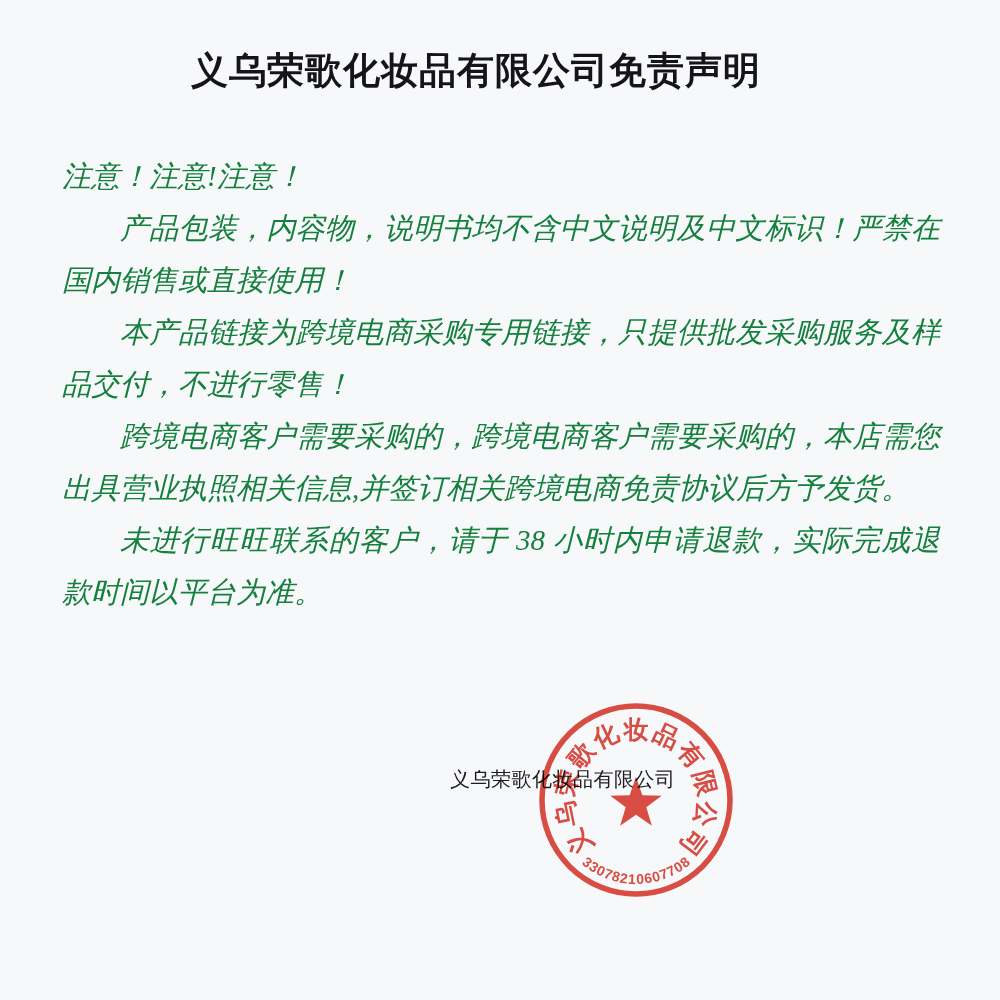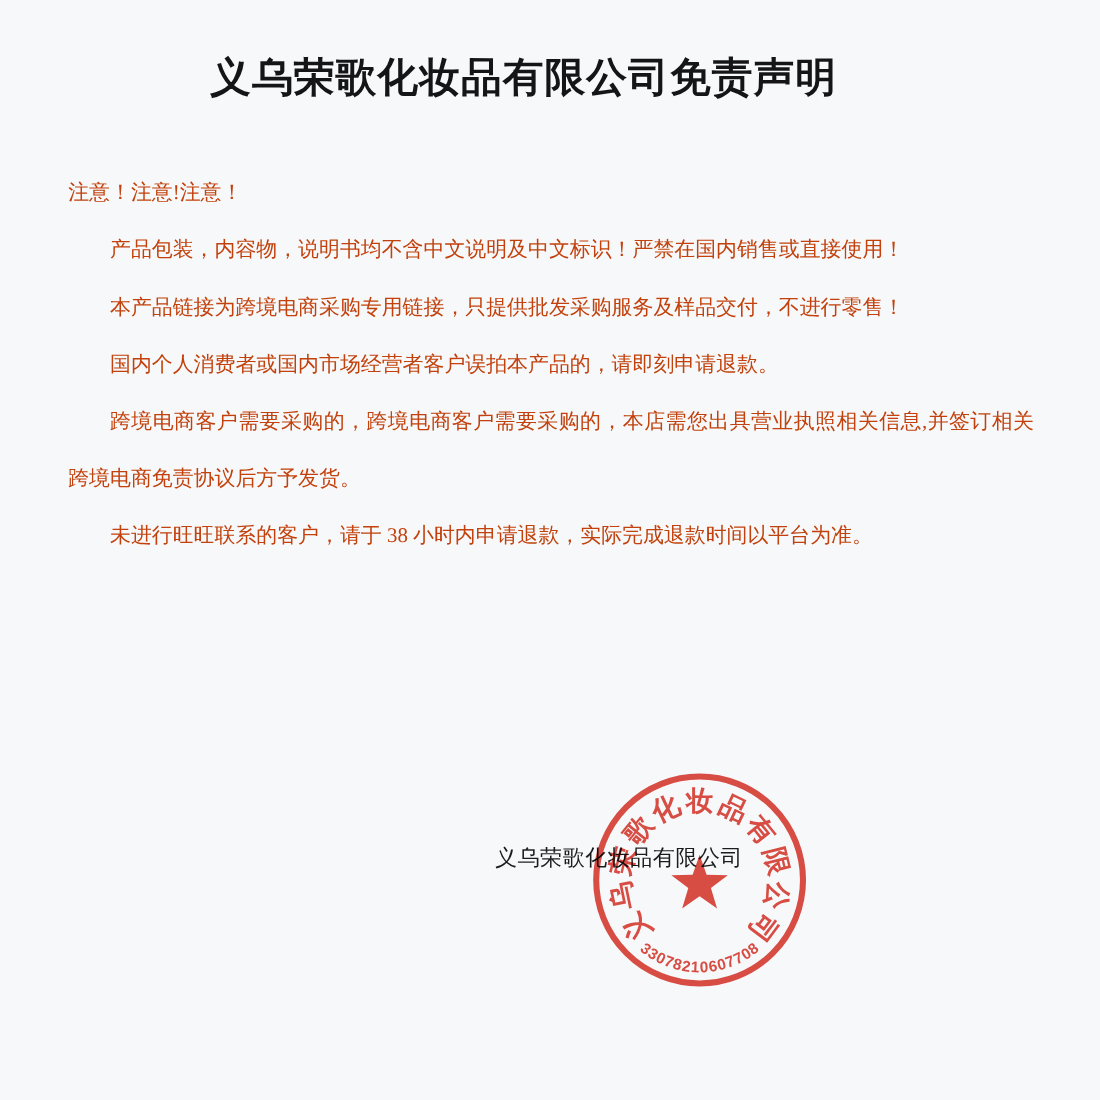--- a/index.html
+++ b/index.html
@@ -13,23 +13,24 @@
   .title{
     position:absolute;top:46px;left:0;width:952px;
     text-align:center;
     font-size:37px;font-weight:bold;
     color:#151517;
     letter-spacing:1px;
     margin:0;
   }
   .body-text{
     position:absolute;top:150px;left:62px;width:878px;
-    font-size:19px;line-height:52px;
-    color:#c2410c;
+    font-size:29px;line-height:52px;
+    color:#15803d;
     text-align:justify;
+    font-style:italic;
   }
   .body-text p{margin:0;}
   .body-text p.indent{text-indent:2em;}
   .signature{
     position:absolute;top:766px;left:450px;
     font-size:20px;color:#1c1c1e;
     letter-spacing:0.5px;
     z-index:1;
     font-family:Liberation Serif, serif;
   }
@@ -46,21 +47,20 @@
 <body>
 
 <div class="page">
 
   <h1 class="title">义乌荣歌化妆品有限公司免责声明</h1>
 
   <div class="body-text" id="paragraphs">
       <p class="">注意！注意!注意！</p>
       <p class="indent">产品包装，内容物，说明书均不含中文说明及中文标识！严禁在国内销售或直接使用！</p>
       <p class="indent">本产品链接为跨境电商采购专用链接，只提供批发采购服务及样品交付，不进行零售！</p>
-      <p class="indent">国内个人消费者或国内市场经营者客户误拍本产品的，请即刻申请退款。</p>
       <p class="indent">跨境电商客户需要采购的，跨境电商客户需要采购的，本店需您出具营业执照相关信息,并签订相关跨境电商免责协议后方予发货。</p>
       <p class="indent">未进行旺旺联系的客户，请于 38 小时内申请退款，实际完成退款时间以平台为准。</p>
     </div>
 
   <span class="signature">义乌荣歌化妆品有限公司</span>
 
   <div class="stamp">
     <svg id="stamp-svg" viewBox="0 0 224 224">
         <circle cx="112" cy="112" r="94" fill="none" stroke="#dc4136" stroke-width="5.5"></circle>
         <polygon points="112,89 118.34808072475872,107.26261646075056 137.67852593996915,107.65654115187641 122.27141037598766,119.33738353924943 127.87020181189678,137.8434588481236 112,126.8 96.12979818810322,137.8434588481236 101.72858962401234,119.33738353924943 86.32147406003085,107.65654115187643 105.65191927524128,107.26261646075056" fill="#dc4136"></polygon>

